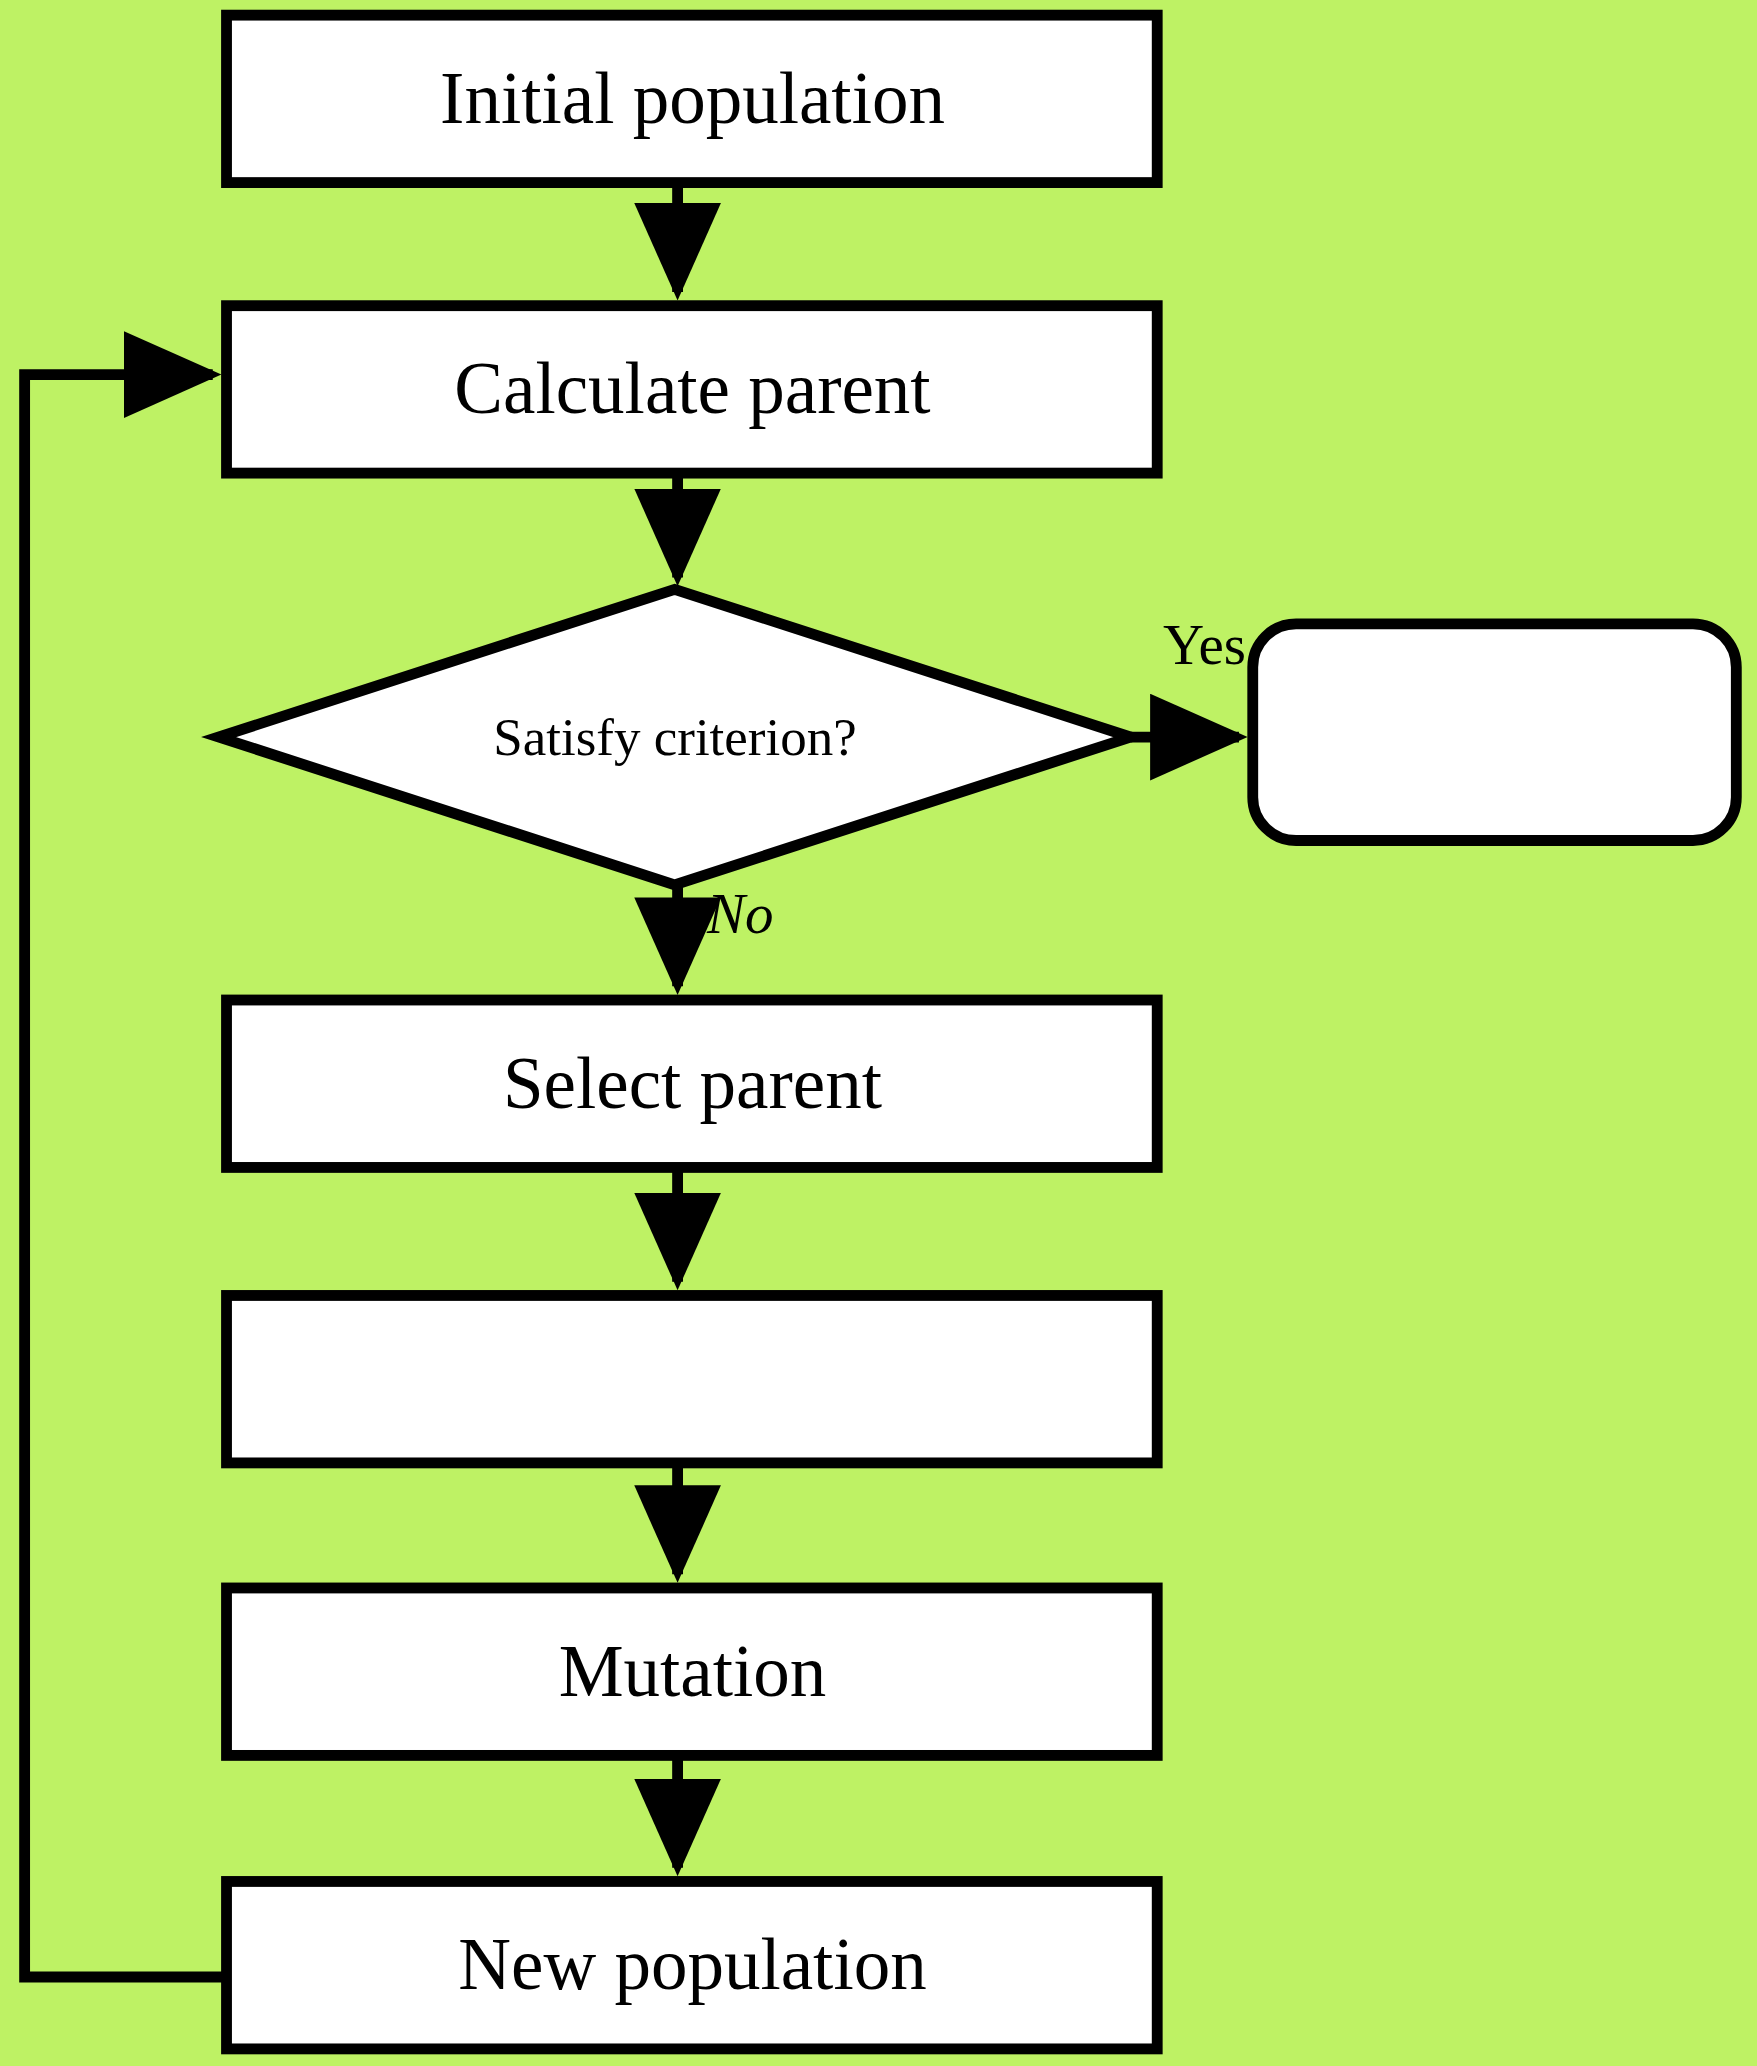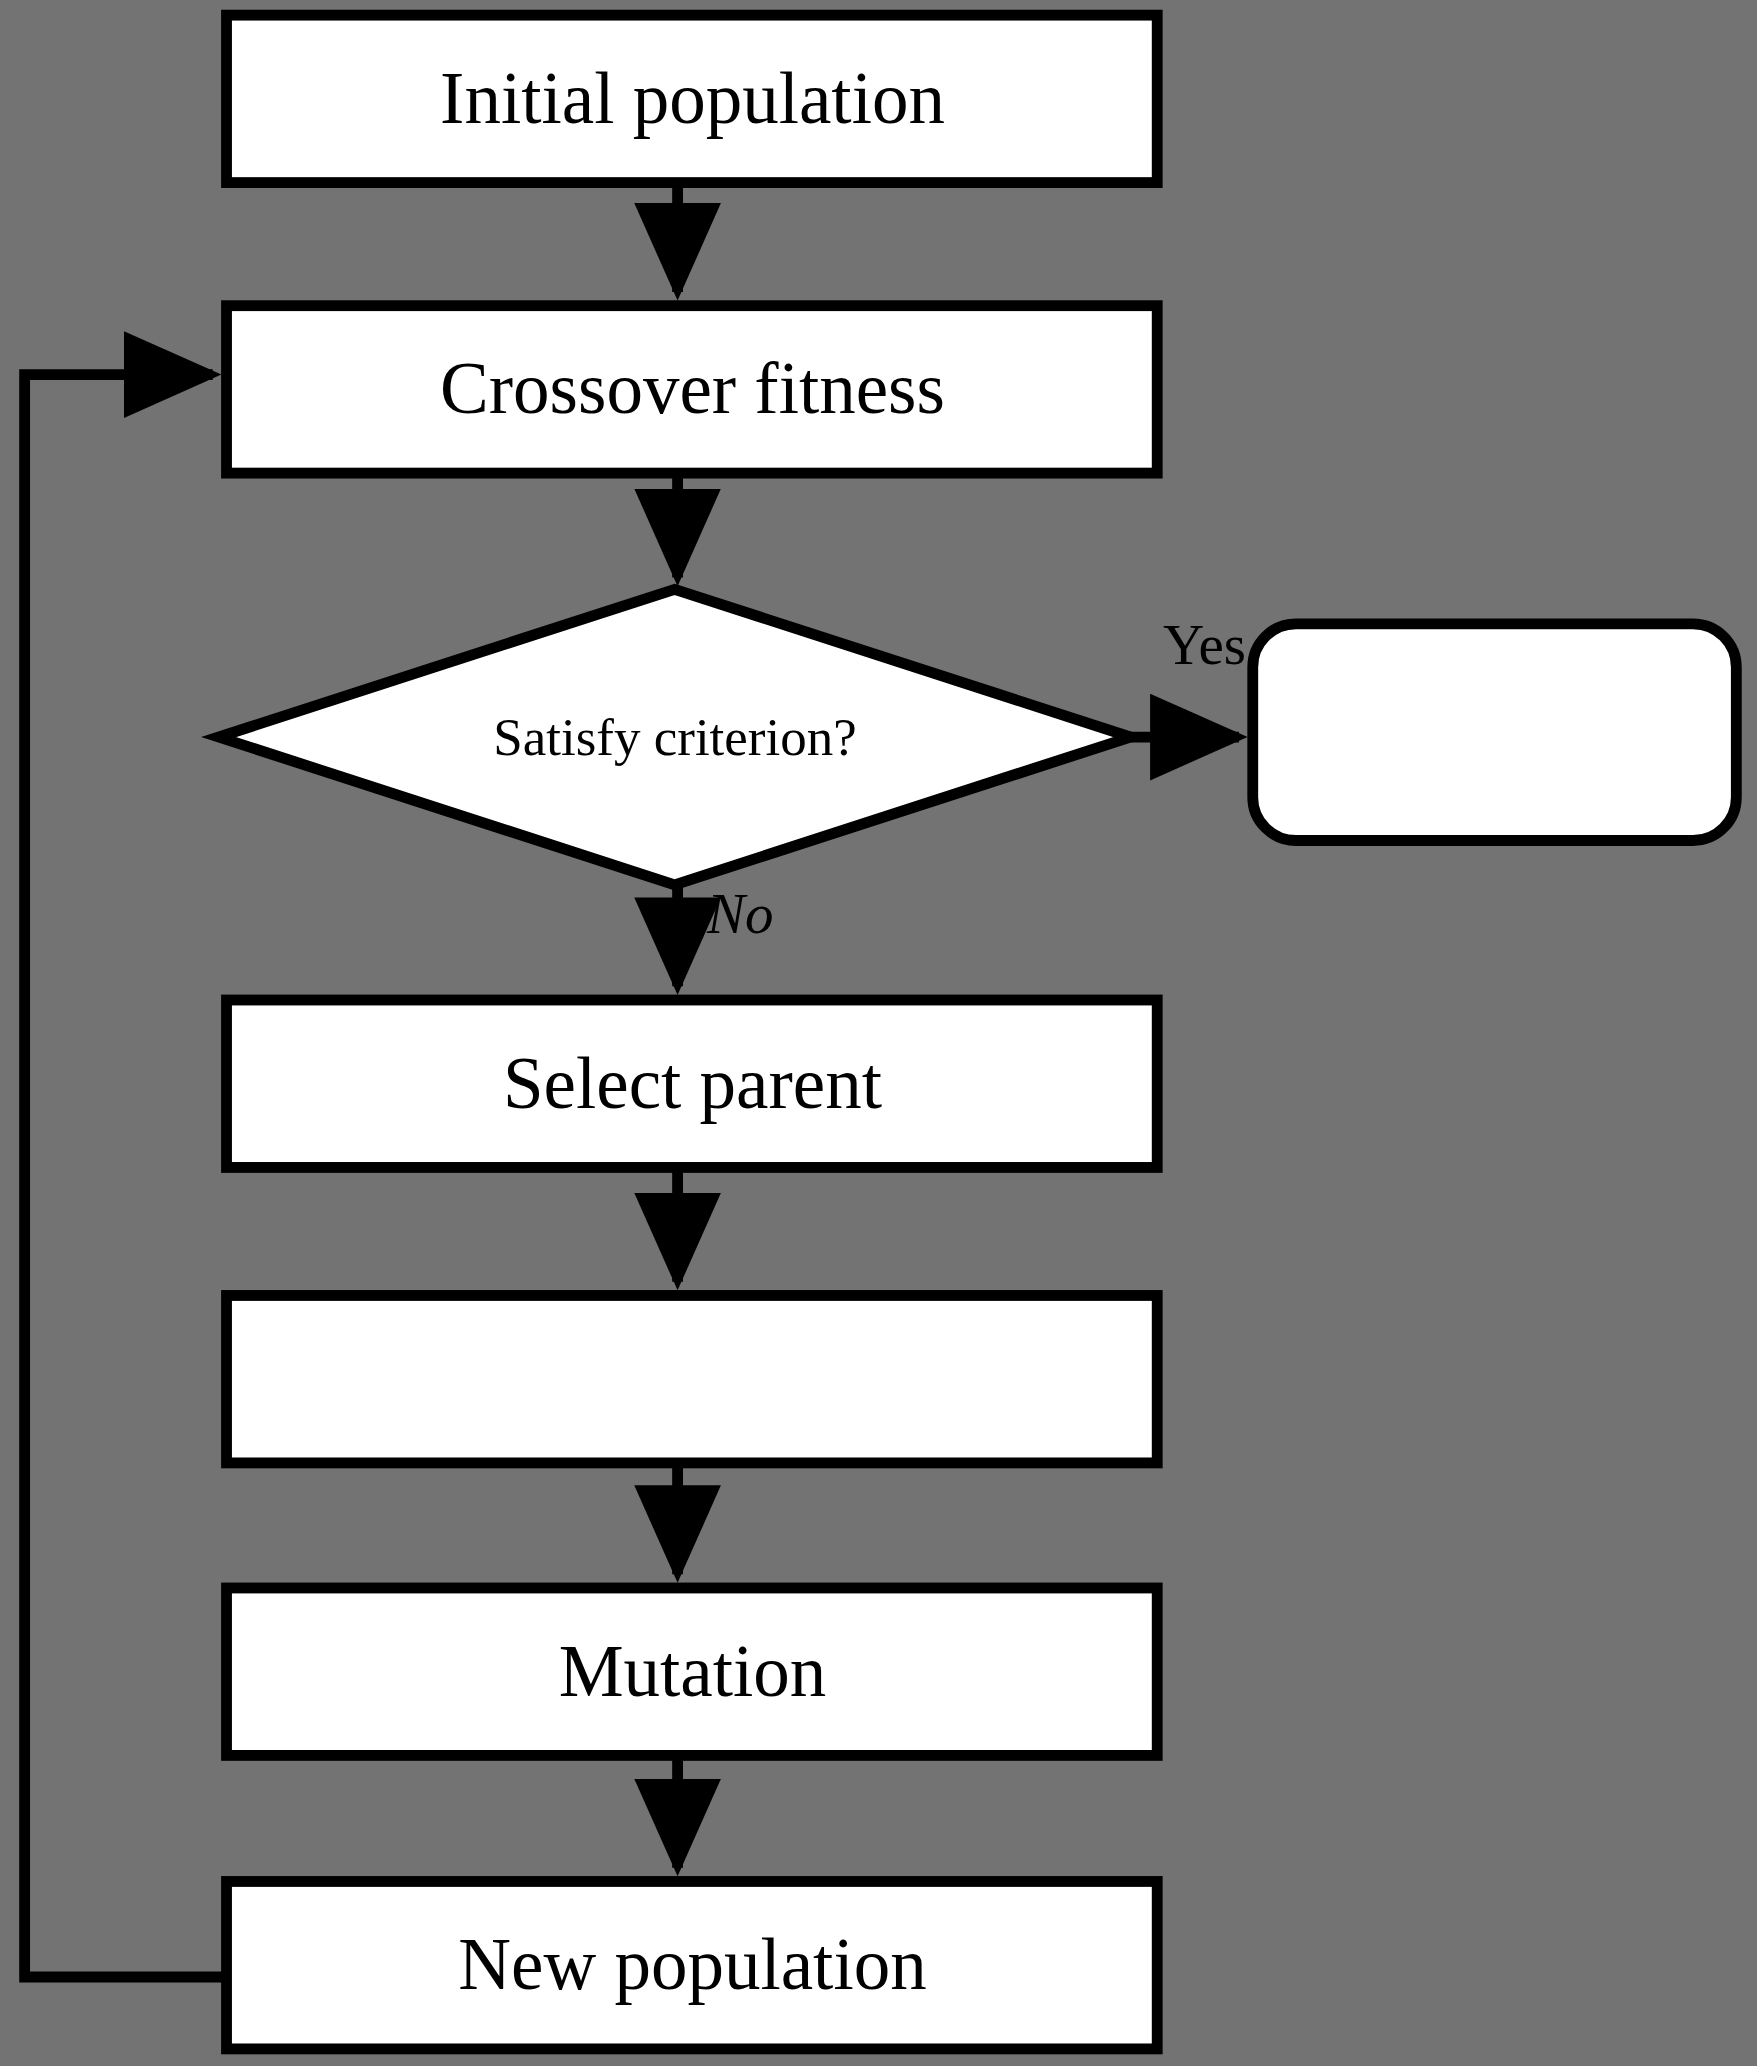--- a/index.html
+++ b/index.html
@@ -8,21 +8,21 @@
     padding: 0;
     background: #ffffff;
   }
   body {
     font-family: "Liberation Serif", "DejaVu Serif", serif;
   }
   #canvas {
     position: relative;
     width: 1757px;
     height: 2067px;
-    background: #737373;
+    background: #bef264;
     overflow: hidden;
   }
   #flow-svg {
     position: absolute;
     top: 0;
     left: 0;
     width: 1757px;
     height: 2067px;
   }
   .node-label {
@@ -94,21 +94,21 @@
 
     <line x1="688" y1="1485" x2="688" y2="1598" stroke="#000000" stroke-width="11" marker-end="url(#arrowhead)"></line>
 
     <line x1="688" y1="1782" x2="688" y2="1896" stroke="#000000" stroke-width="11" marker-end="url(#arrowhead)"></line>
 
     <path d="M 230 2007 L 25 2007 L 25 380 L 216 380" fill="none" stroke="#000000" stroke-width="11" stroke-linejoin="miter" marker-end="url(#arrowhead)"></path>
   </svg>
 
   <div class="node-label process-label" style="left:227px; top:14.8px; width:931px; height:167px;">Initial population</div>
 
-  <div class="node-label process-label" style="left:227px; top:305px; width:931px; height:167px;">Crossover fitness</div>
+  <div class="node-label process-label" style="left:227px; top:305px; width:931px; height:167px;">Calculate parent</div>
 
   <div class="node-label decision-label" style="left:219px; top:589px; width:912px; height:296px;">Satisfy criterion?</div>
 
 
   <div class="node-label process-label" style="left:227px; top:1000px; width:931px; height:167px;">Select parent</div>
 
 
   <div class="node-label process-label" style="left:227px; top:1588px; width:931px; height:167px;">Mutation</div>
 
   <div class="node-label process-label" style="left:227px; top:1881px; width:931px; height:167px;">New population</div>

